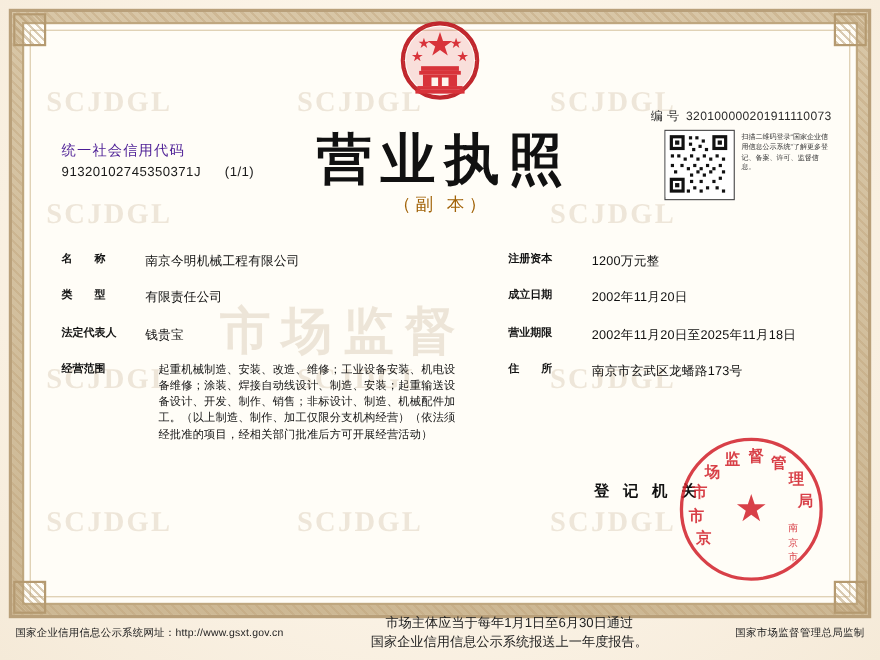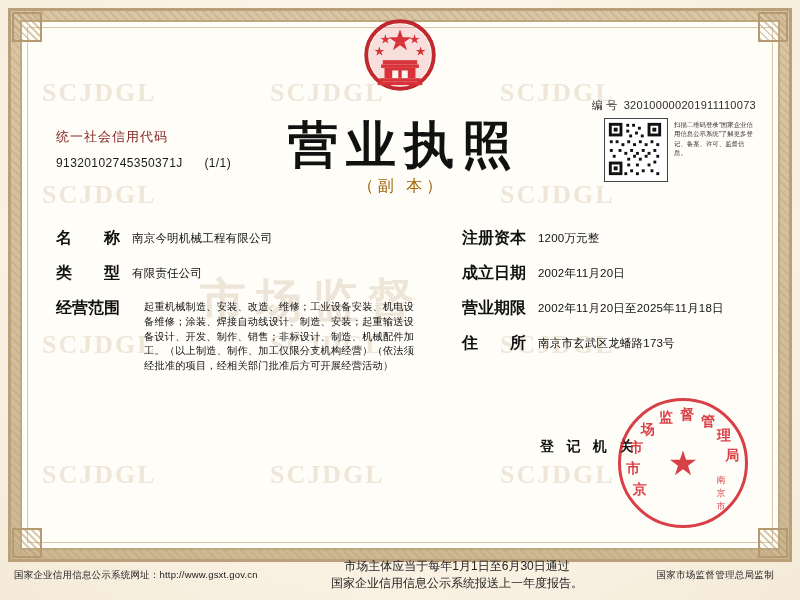--- a/index.html
+++ b/index.html
@@ -161,26 +161,26 @@
   }
 
   
   .credit-block {
     position: absolute;
     left: 56px;
     top: 128px;
   }
   .credit-title {
     font-size: 13px;
-    color: #7f1d1d;
+    color: #4c1d95;
     letter-spacing: 1px;
     font-family: "Liberation Sans", sans-serif;
   }
   .credit-value {
-    margin-top: 10px;
+    margin-top: 3px;
     font-size: 12px;
     color: #1a1a1a;
     letter-spacing: 0.4px;
     font-family: "Liberation Sans", sans-serif;
   }
   .credit-value .seq { margin-left: 18px; }
 
   
   .main-title {
     position: absolute;
@@ -221,21 +221,21 @@
     top: 228px;
     width: 300px;
   }
   .field-row {
     display: flex;
     align-items: flex-start;
     margin-bottom: 14px;
   }
   .field-label {
     flex: 0 0 76px;
-    font-size: 16px;
+    font-size: 10px;
     color: #111;
     font-family: "Liberation Sans", sans-serif;
     font-weight: bold;
     letter-spacing: 0px;
     display: flex;
     justify-content: space-between;
   }
   .field-label.l2 { letter-spacing: 0; }
   .field-value {
     font-size: 11.5px;
@@ -314,21 +314,21 @@
     font-size: 9px;
     color: #d2202a;
     letter-spacing: 1px;
     margin-left: 43px;
   }
 
   
   .footer {
     position: absolute;
     left: 0;
-    right: 12px;
+    right: 0;
     bottom: 8px;
     height: 34px;
     display: flex;
     align-items: center;
     justify-content: space-between;
     padding: 0 14px;
     box-sizing: border-box;
     font-family: "Liberation Sans", sans-serif;
   }
   .footer-left {
@@ -483,20 +483,24 @@
   <div class="fields-left">
     <div class="field-row">
       <div class="field-label">名　　称</div>
       <div class="field-value">南京今明机械工程有限公司</div>
     </div>
     <div class="field-row">
       <div class="field-label">类　　型</div>
       <div class="field-value">有限责任公司</div>
     </div>
     <div class="field-row">
+      <div class="field-label l2">法定代表人</div>
+      <div class="field-value">钱贵宝</div>
+    </div>
+    <div class="field-row">
       <div class="field-label">经营范围</div>
       <div class="field-value scope">起重机械制造、安装、改造、维修；工业设备安装、机电设备维修；涂装、焊接自动线设计、制造、安装；起重输送设备设计、开发、制作、销售；非标设计、制造、机械配件加工。（以上制造、制作、加工仅限分支机构经营）（依法须经批准的项目，经相关部门批准后方可开展经营活动）</div>
     </div>
   </div>
 
   <div class="fields-right">
     <div class="field-row">
       <div class="field-label">注册资本</div>
       <div class="field-value">1200万元整</div>
     </div>

